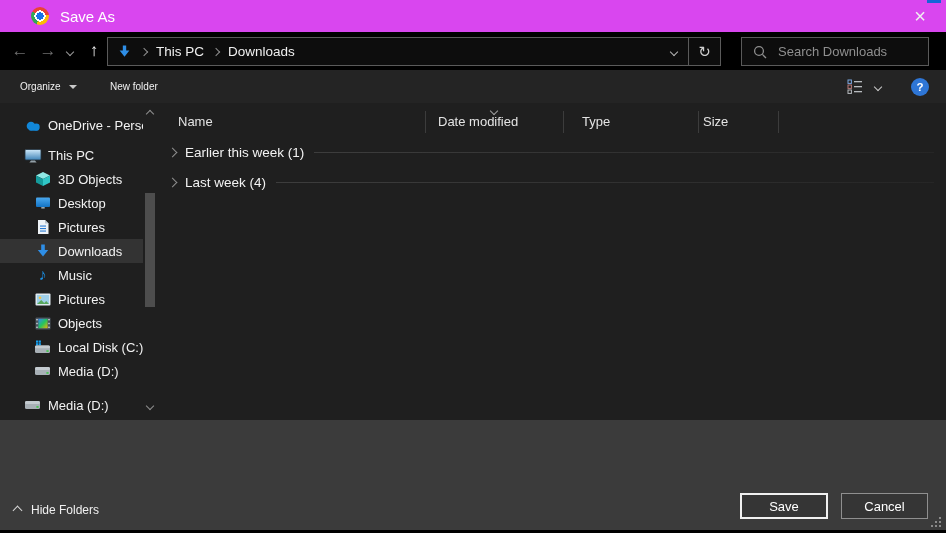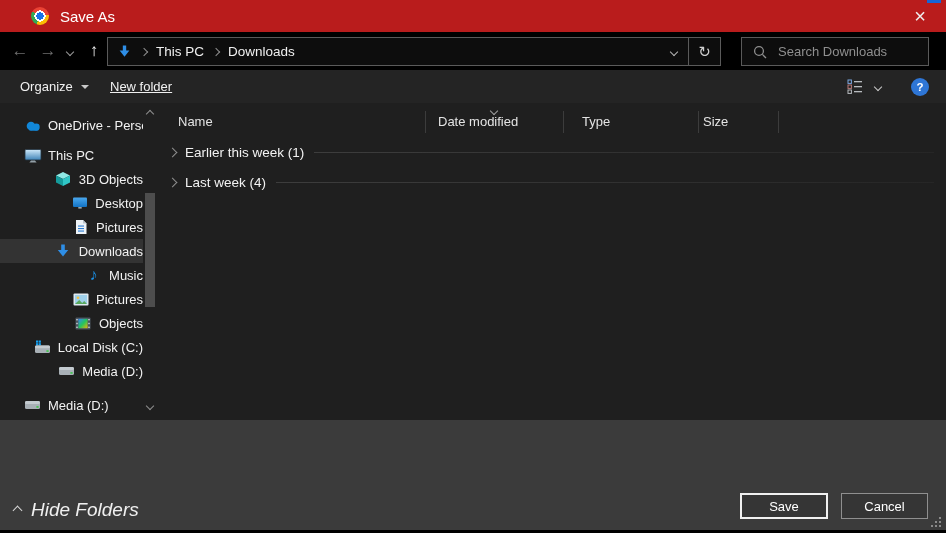--- a/index.html
+++ b/index.html
@@ -3,21 +3,21 @@
 <meta charset="utf-8">
 <style>
   html,body{margin:0;padding:0;background:#000;}
   .window{
     position:relative;width:946px;height:533px;overflow:hidden;
     background:#1f1f1f;
     font-family:"Liberation Sans","DejaVu Sans",sans-serif;
     -webkit-font-smoothing:antialiased;
   }
   
-  .titlebar{position:absolute;left:0;top:0;right:0;height:32px;background:#b91c1c;display:flex;align-items:center;}
+  .titlebar{position:absolute;left:0;top:0;right:0;height:32px;background:#d946ef;display:flex;align-items:center;}
   .chrome-icon{
     width:18px;height:18px;border-radius:50%;margin-left:31px;flex-shrink:0;
     background:
       radial-gradient(circle at 50% 50%, #1a73e8 0 3.6px, #ffffff 3.7px 5.6px, rgba(0,0,0,0) 5.7px),
       conic-gradient(from -60deg, #ea4335 0deg 140deg, #fbbc05 140deg 262deg, #34a853 262deg 360deg);
   }
   .title-text{color:#ffffff;font-size:15px;margin-left:11px;}
   .blue-fragment{position:absolute;right:5px;top:0;width:14px;height:3px;background:#1565d8;}
   .close-btn{position:absolute;right:6px;top:0;width:40px;height:32px;display:flex;align-items:center;justify-content:center;
     color:#f0f0f0;font-size:20px;font-weight:300;cursor:default;}
@@ -43,54 +43,54 @@
   .addr-divider{width:1px;align-self:stretch;background:#5a5a5a;}
   .addr-refresh{width:31px;text-align:center;color:#cfcfcf;font-size:15px;}
   .searchbox{position:absolute;left:741px;top:5px;width:186px;height:27px;background:#0d0d0d;border:1px solid #5a5a5a;
     display:flex;align-items:center;}
   .search-glyph{margin-left:11px;margin-right:9px;display:flex;}
   .searchbox input{background:transparent;border:none;outline:none;color:#bef264;font-size:13px;width:130px;
     font-family:"Liberation Sans","DejaVu Sans",sans-serif;}
   .searchbox input::placeholder{color:#8f8f8f;opacity:1;}
   
   .cmdbar{position:absolute;left:0;top:70px;right:0;height:33px;background:#242424;}
-  .cmd-item{position:absolute;top:0;height:33px;display:flex;align-items:center;color:#f0f0f0;font-size:13px;}
+  .cmd-item{position:absolute;top:0;height:33px;display:flex;align-items:center;color:#f0f0f0;font-size:10px;}
   .cmd-organize{left:20px;}
   .tri-down{width:0;height:0;border-left:4px solid transparent;border-right:4px solid transparent;border-top:4px solid #c9c9c9;margin-left:8px;}
-  .cmd-newfolder{left:110px;text-decoration:underline;}
+  .cmd-newfolder{left:110px;}
   .cmd-view{left:847px;top:9px;height:auto;}
   .cmd-viewchev{left:875px;top:14px;height:auto;}
   .help-btn{position:absolute;left:911px;top:8px;width:18px;height:18px;border-radius:50%;background:#2e76d6;
     color:#fff;font-size:11.5px;font-weight:bold;display:flex;align-items:center;justify-content:center;}
   
   .sidebar{position:absolute;left:0;top:103px;width:160px;height:317px;background:#1f1f1f;padding-top:10px;box-sizing:border-box;}
   .sb-item{height:24px;display:flex;align-items:center;margin-right:17px;color:#f2f2f2;font-size:13px;white-space:nowrap;overflow:hidden;}
   .sb-item.lvl0{padding-left:23px;}
-  .sb-item.lvl1{padding-left:33px;justify-content:flex-end;}
+  .sb-item.lvl1{padding-left:33px;}
   .sb-item.selected{background:#333333;}
   .sb-item.gap{margin-bottom:6px;}
   .sb-item.gap2{margin-bottom:10px;}
   .sb-icon{width:19px;display:flex;justify-content:center;margin-right:6px;flex-shrink:0;}
   .music-glyph{color:#1c8fe3;font-size:16px;line-height:14px;}
   .sb-scroll{position:absolute;right:2px;top:0;bottom:0;width:15px;}
   .sb-scroll .up{position:absolute;left:4px;top:8px;border-color:#8f8f8f;}
   .sb-scroll .down{position:absolute;left:4px;top:300px;border-color:#8f8f8f;}
   .sb-thumb{position:absolute;left:2px;top:90px;width:10px;height:114px;background:#4d4d4d;}
   
   .list{position:absolute;left:160px;top:107px;right:0;height:317px;text-decoration:underline;}
   .col-sep{position:absolute;top:4px;width:1px;height:22px;background:#3c3c3c;}
   .col-h{position:absolute;top:7px;font-size:13px;color:#e4e4e4;}
   .sort-chev{position:absolute;left:331px;top:1px;border-color:#a0a0a0;}
   .group-row{position:absolute;left:9px;right:12px;height:22px;display:flex;align-items:center;justify-content:flex-end;}
   .group-row .chev{margin-right:9px;border-color:#8f8f8f;flex-shrink:0;}
   .group-label{color:#f2f2f2;font-size:13.5px;white-space:nowrap;}
   .group-line{flex:1;height:1px;margin-left:10px;background:linear-gradient(to right,#3d3d3d,#262626);}
   
   .panel{position:absolute;left:0;top:420px;right:0;height:113px;background:#3b3b3b;}
-  .hide-folders{position:absolute;left:10px;top:78px;height:24px;display:flex;align-items:center;color:#f0f0f0;font-size:19px;font-style:italic;}
+  .hide-folders{position:absolute;left:10px;top:78px;height:24px;display:flex;align-items:center;color:#f0f0f0;font-size:12px;}
   .hide-folders .chev{margin:0 10px 0 4px;border-color:#d8d8d8;}
   .btn{position:absolute;top:73px;height:26px;box-sizing:border-box;background:#353535;color:#fff;font-size:13px;
     display:flex;align-items:center;justify-content:center;}
   .btn-save{left:740px;width:88px;border:2px solid #f0f0f0;}
   .btn-cancel{left:841px;width:87px;border:1px solid #8f8f8f;}
   .grip{position:absolute;right:5px;bottom:6px;width:2px;height:2px;background:#8a8a8a;
     box-shadow:0 -4px #8a8a8a,0 -8px #8a8a8a,-4px 0 #8a8a8a,-8px 0 #8a8a8a,-4px -4px #8a8a8a;}
   .bottom-strip{position:absolute;left:0;bottom:0;right:0;height:3px;background:#000;}
 </style>
 </head>

